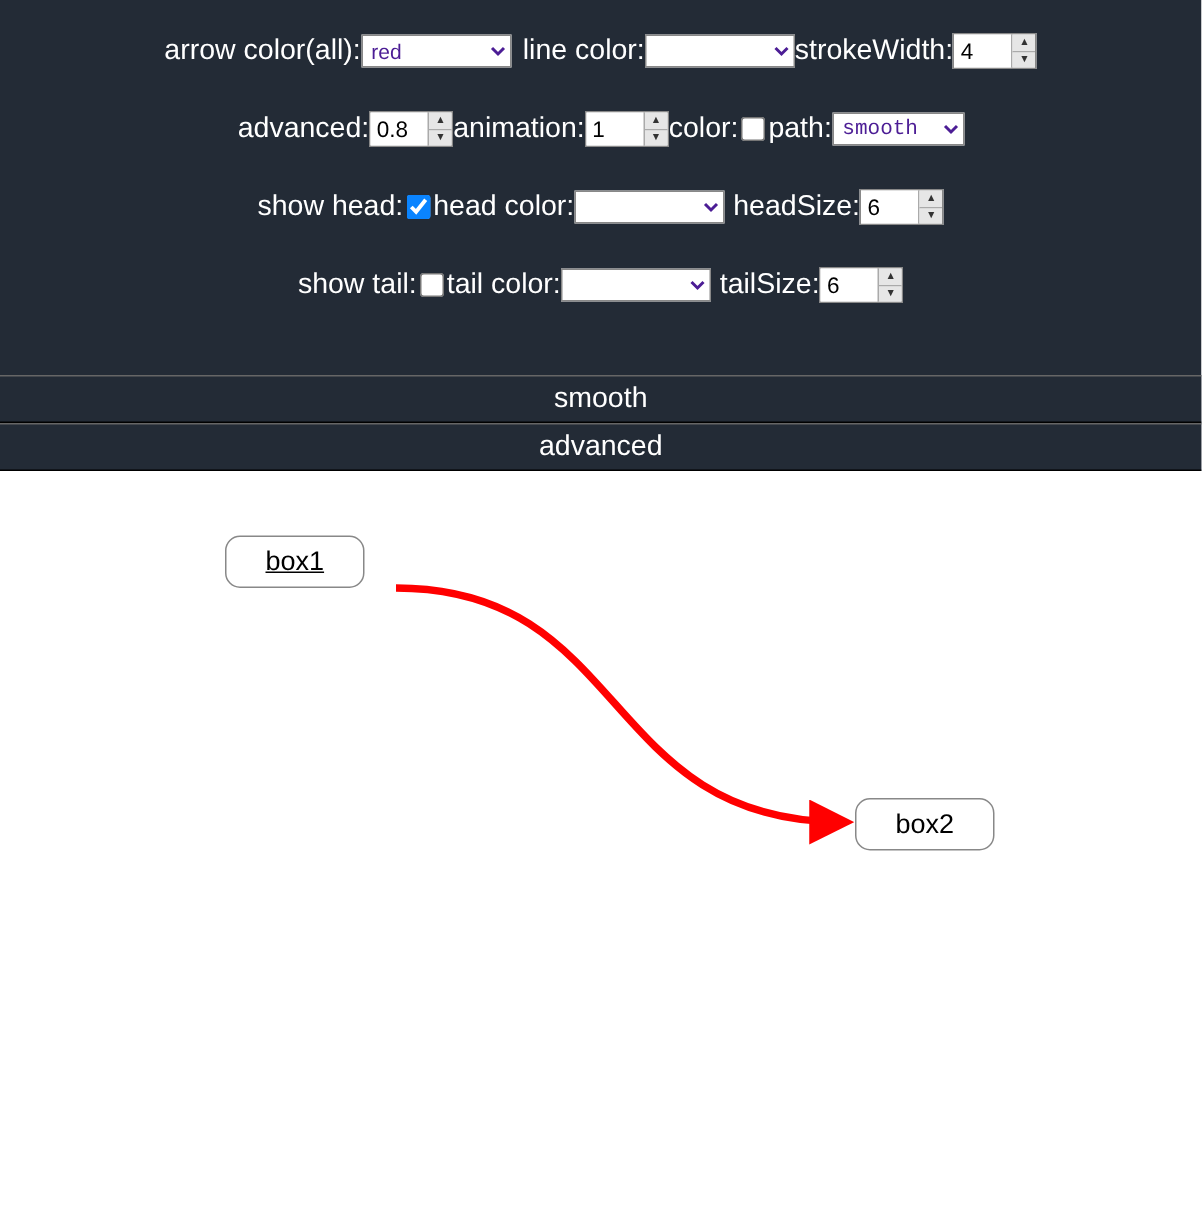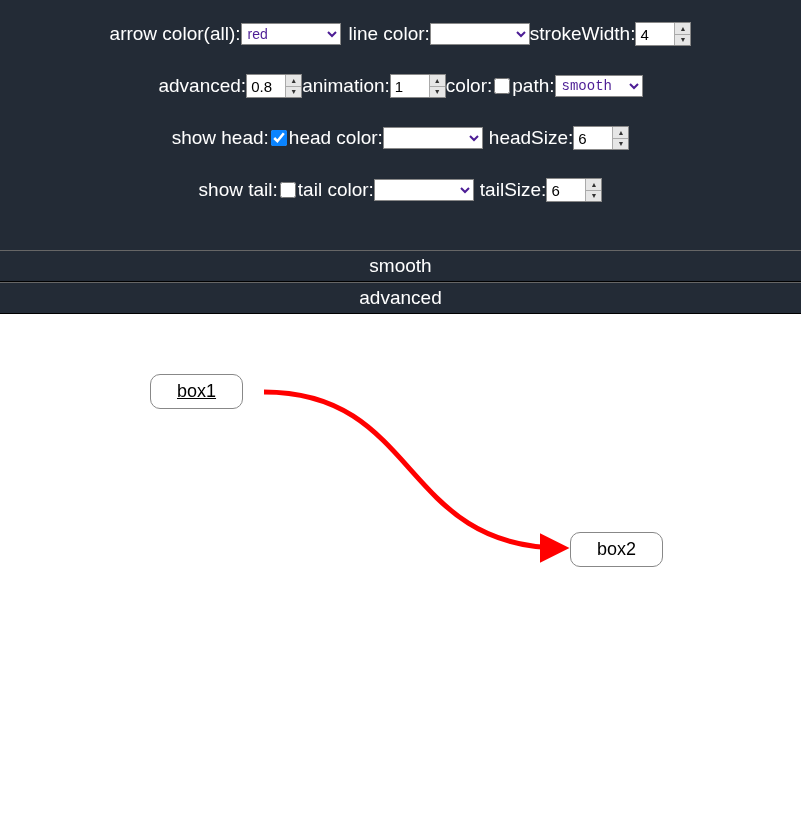--- a/index.html
+++ b/index.html
@@ -97,21 +97,21 @@
   }
   .box {
     position: absolute;
     background: #fff;
     border: 1px solid #888;
     border-radius: 10px;
     padding: 6px 26px;
     font-size: 18px;
     color: #000;
   }
-  .box1 { left: 150px; top: 60px; text-decoration: underline; }
+  .box1 { left: 150px; top: 43px; text-decoration: underline; }
   .box2 { left: 570px; top: 218px; text-align: center; }
   svg.arrow {
     position: absolute;
     left: 0; top: 0;
     width: 100%; height: 100%;
     pointer-events: none;
   }
 </style>
 </head>
 <body>

